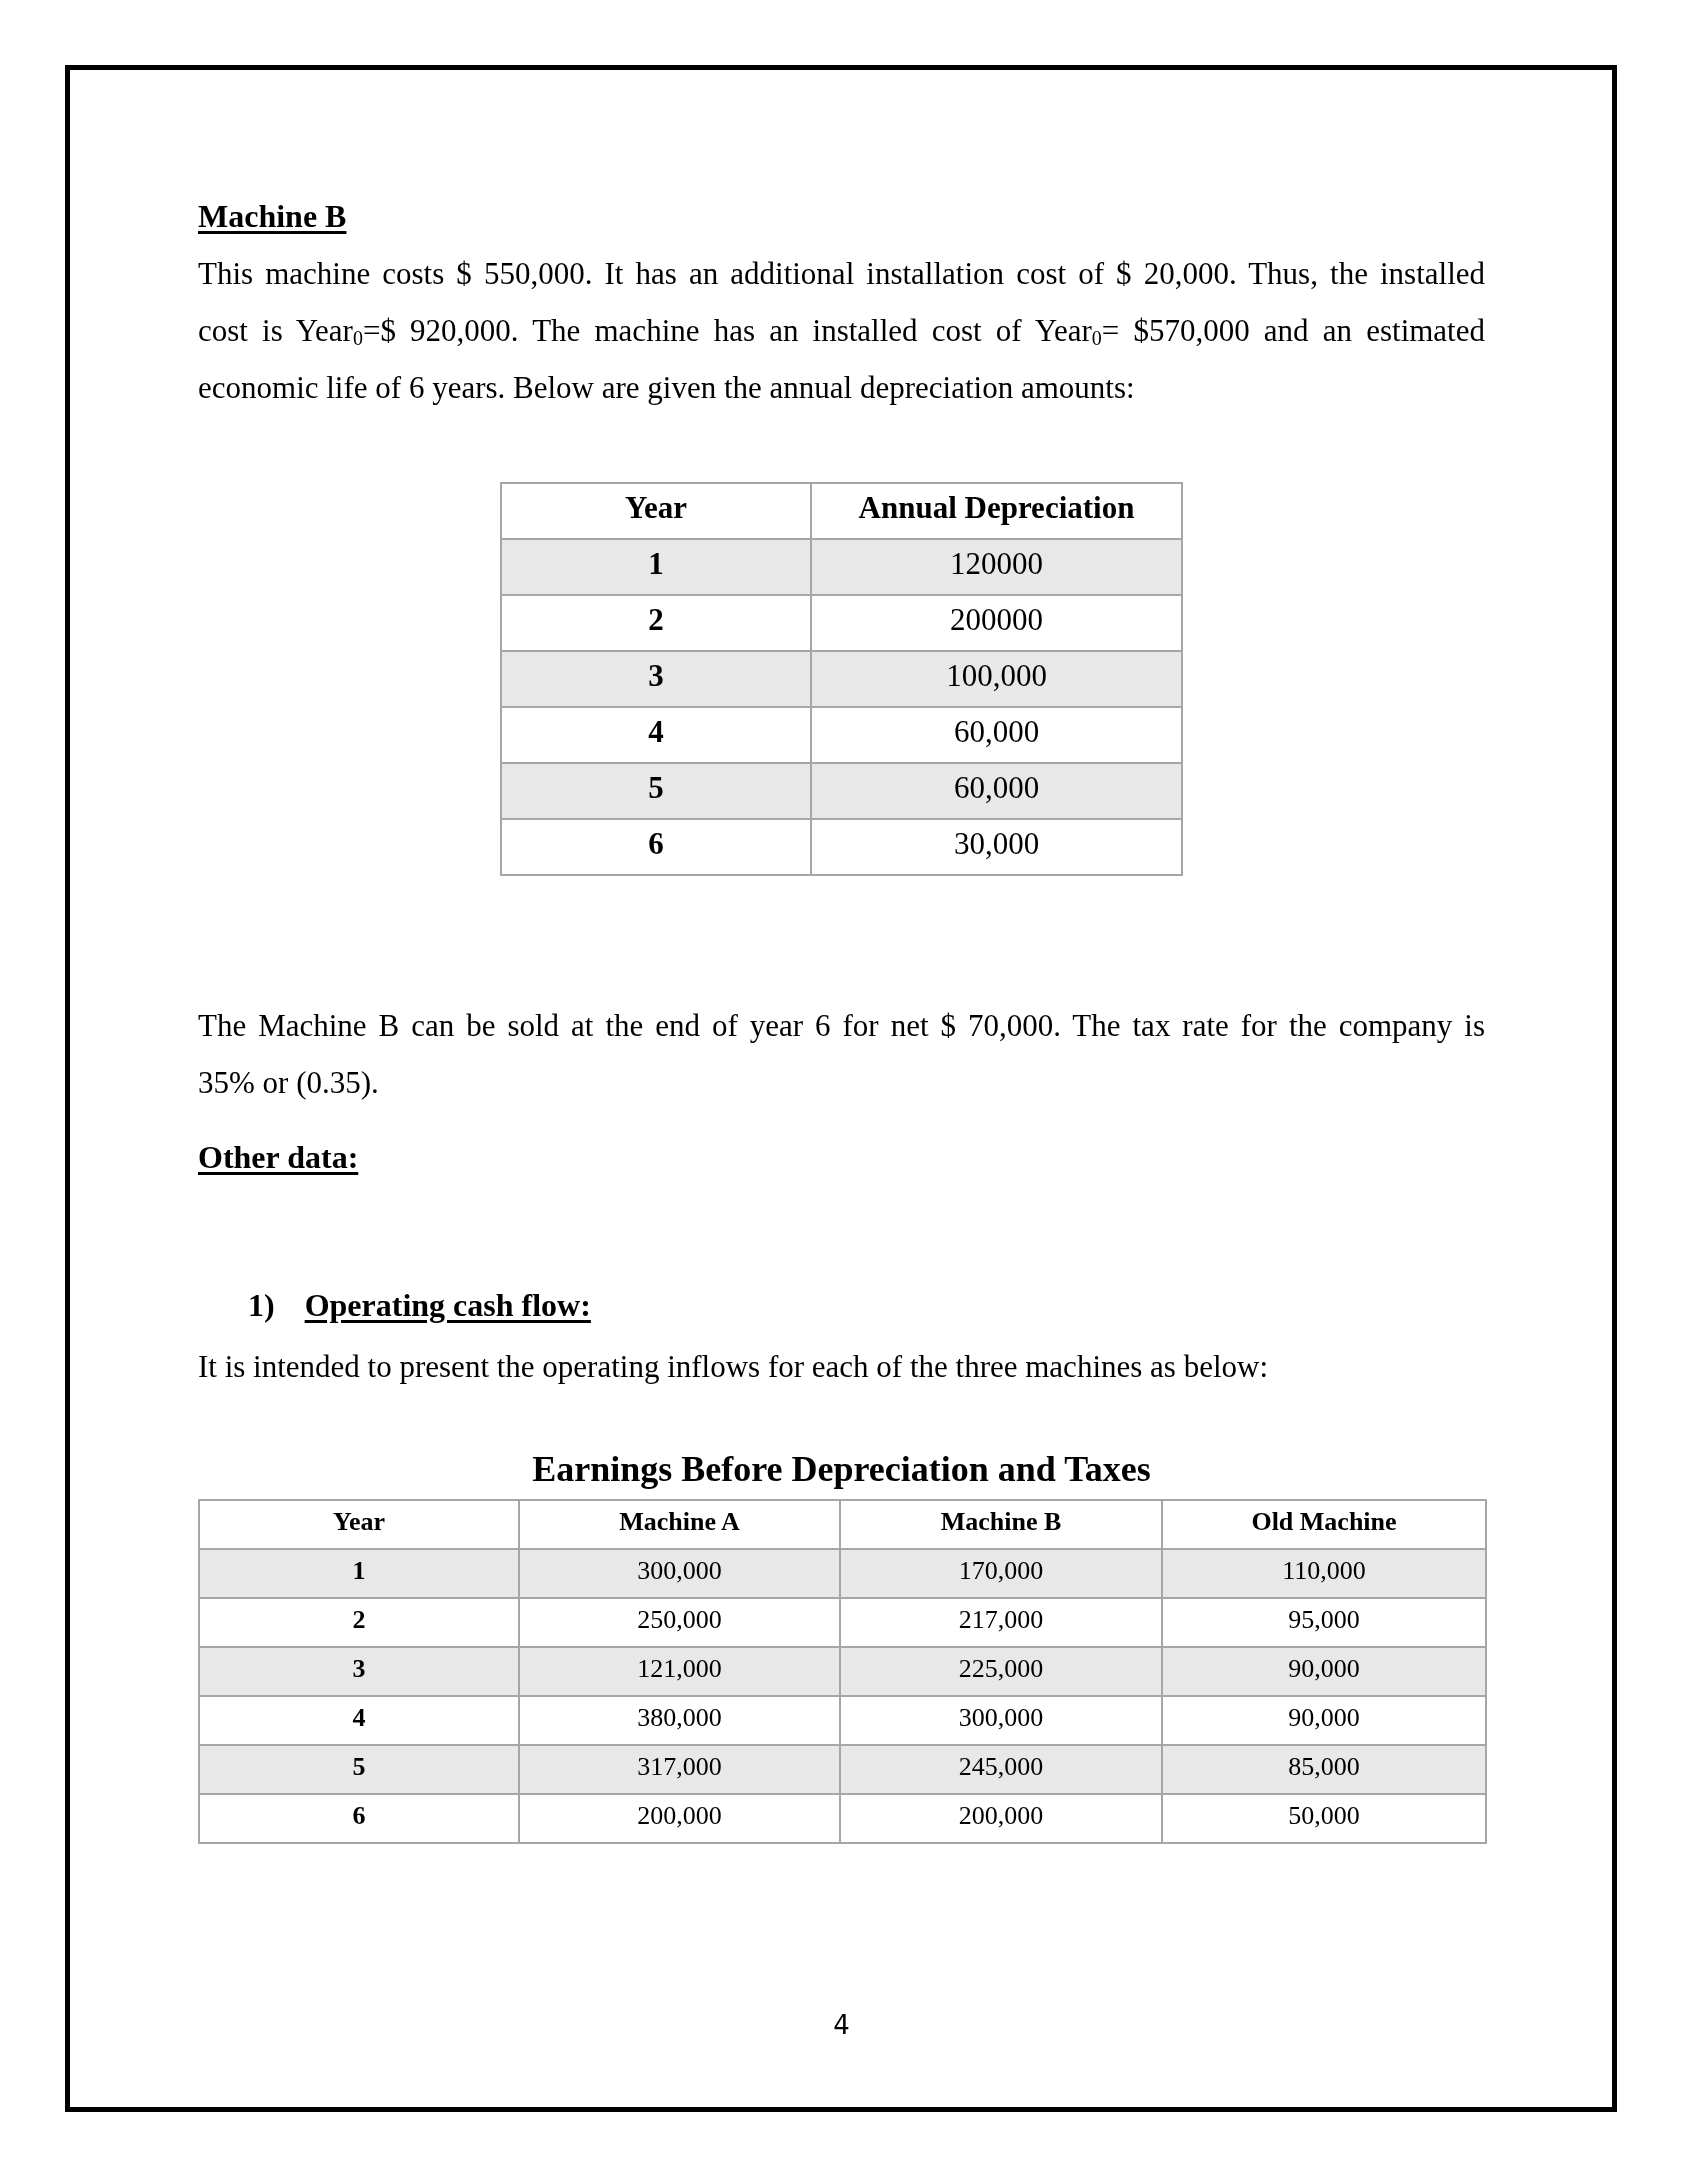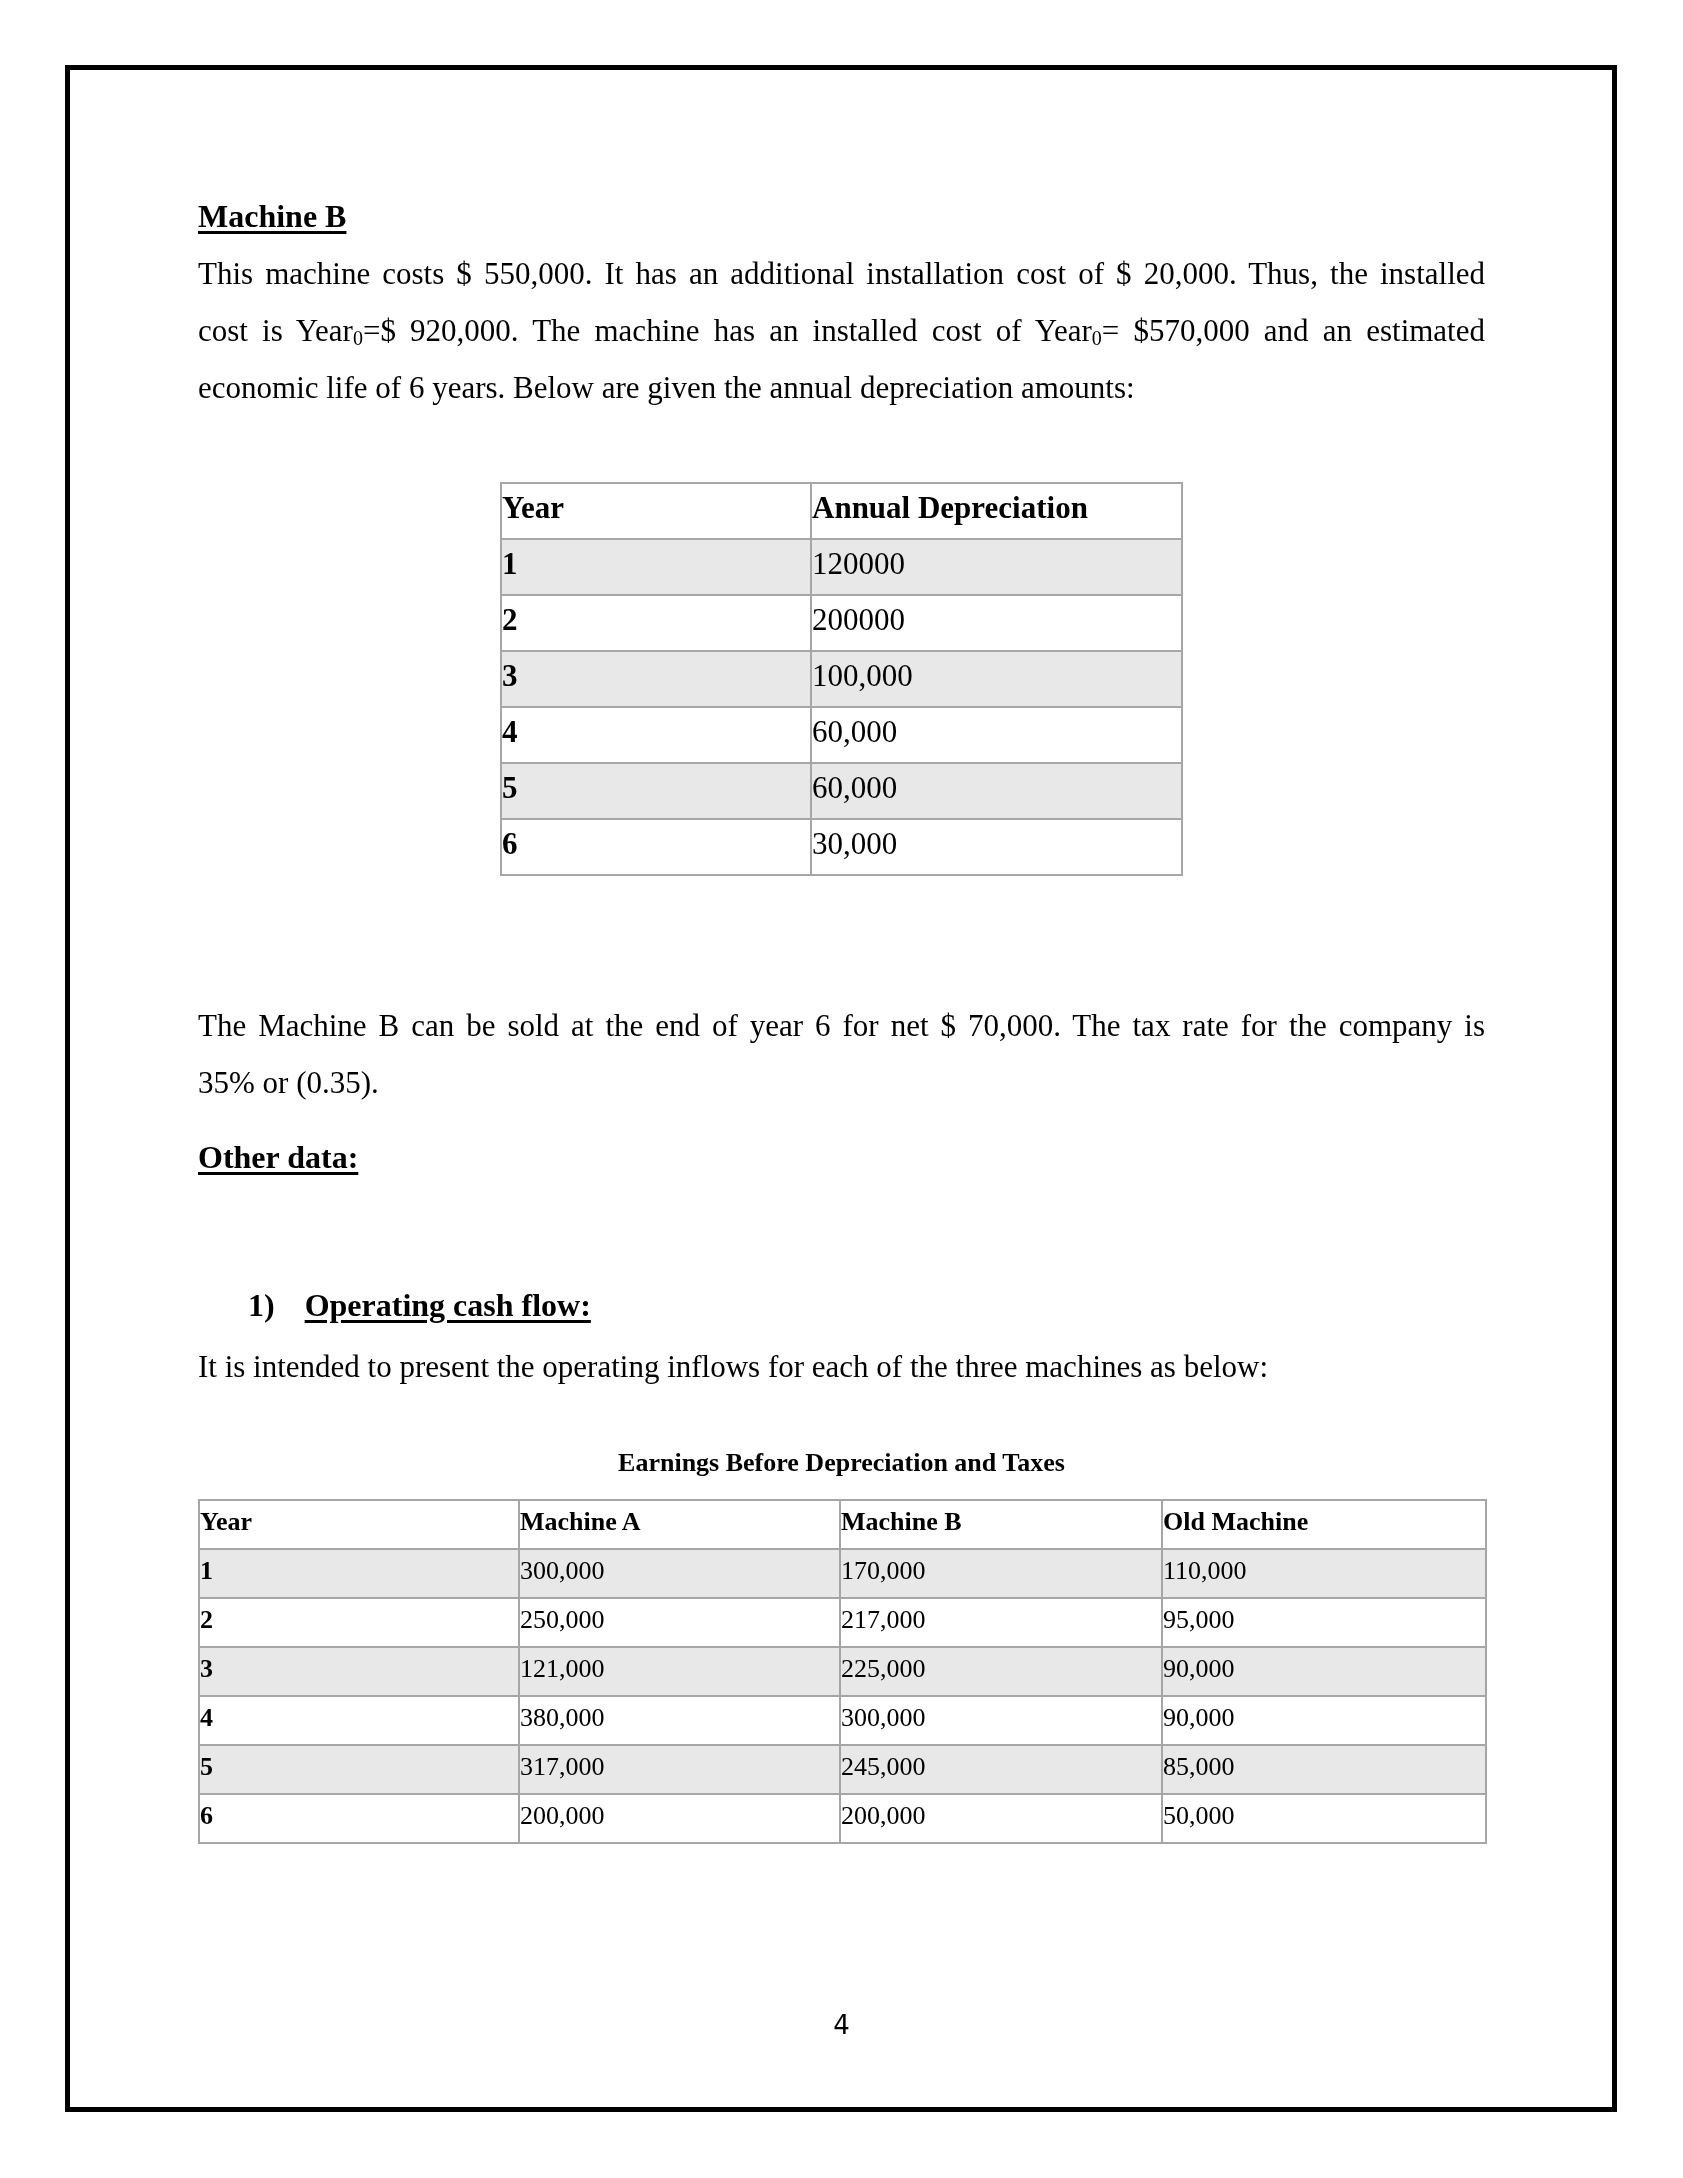--- a/index.html
+++ b/index.html
@@ -10,29 +10,29 @@
     .abs { position: absolute; }
     .heading { font-weight: bold; font-size: 32px; text-decoration: underline;
                text-decoration-thickness: 3px; text-underline-offset: 4px; white-space: nowrap; }
     .para { left: 198px; width: 1287px; font-size: 31px; line-height: 57px; text-align: justify;
             text-align-last: left; }
     .para .line { display: block; white-space: nowrap; }
     .para .line.just { text-align: justify; text-align-last: justify; }
     sub { font-size: 20px; vertical-align: -4px; line-height: 0; }
 
     table { border-collapse: collapse; position: absolute; table-layout: fixed; }
-    td, th { border: 2px solid #a6a6a6; text-align: left; padding: 0; }
+    td, th { border: 2px solid #a6a6a6; text-align: center; padding: 0; }
     .t1 { left: 500px; top: 482px; width: 681px; }
     .t1 th, .t1 td { height: 56px; font-size: 31px; vertical-align: top; padding-top: 6px; box-sizing: border-box; }
     .t1 th { font-weight: bold; }
     .t1 td.yr { font-weight: bold; }
     .t1 tr.shade td { background: #e8e8e8; }
     .t1 tr.total td { font-weight: bold; }
 
-    .caption { left: 198px; width: 1287px; text-align: center; font-weight: bold; font-size: 26px; top: 1448px; }
+    .caption { left: 198px; width: 1287px; text-align: center; font-weight: bold; font-size: 36px; top: 1448px; }
     .t2 { left: 198px; top: 1499px; width: 1286px; }
     .t2 th, .t2 td { height: 49px; font-size: 26px; vertical-align: top; padding-top: 6px; box-sizing: border-box; }
     .t2 th { font-weight: bold; }
     .t2 td.yr { font-weight: bold; }
     .t2 tr.shade td { background: #e8e8e8; }
 
     .pagenum { left: 0; width: 1683px; text-align: center; top: 2010px; font-size: 26px;
                font-family: "DejaVu Sans", "Liberation Sans", sans-serif; }
   </style>
 </head>

